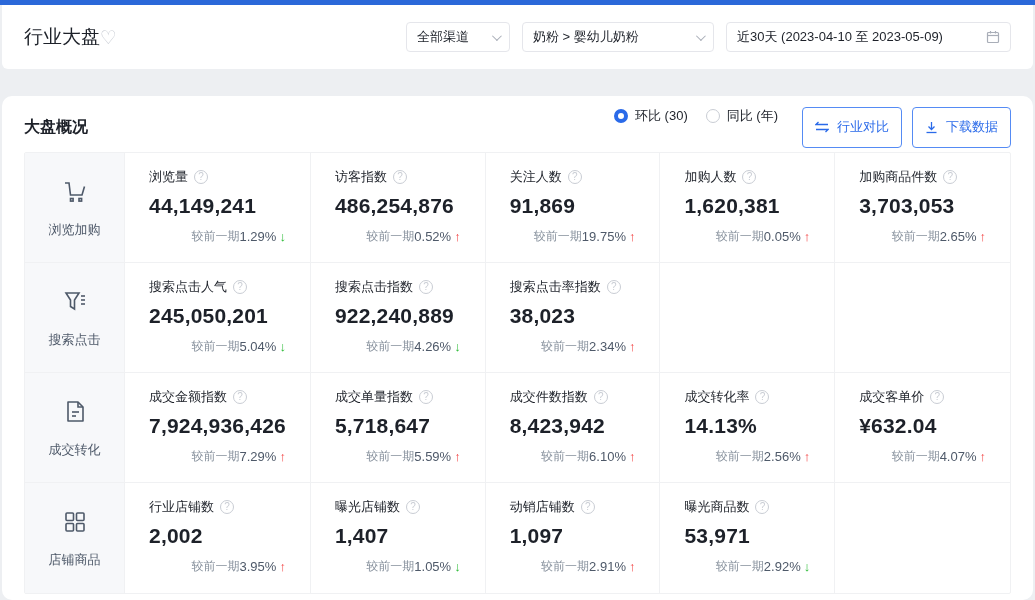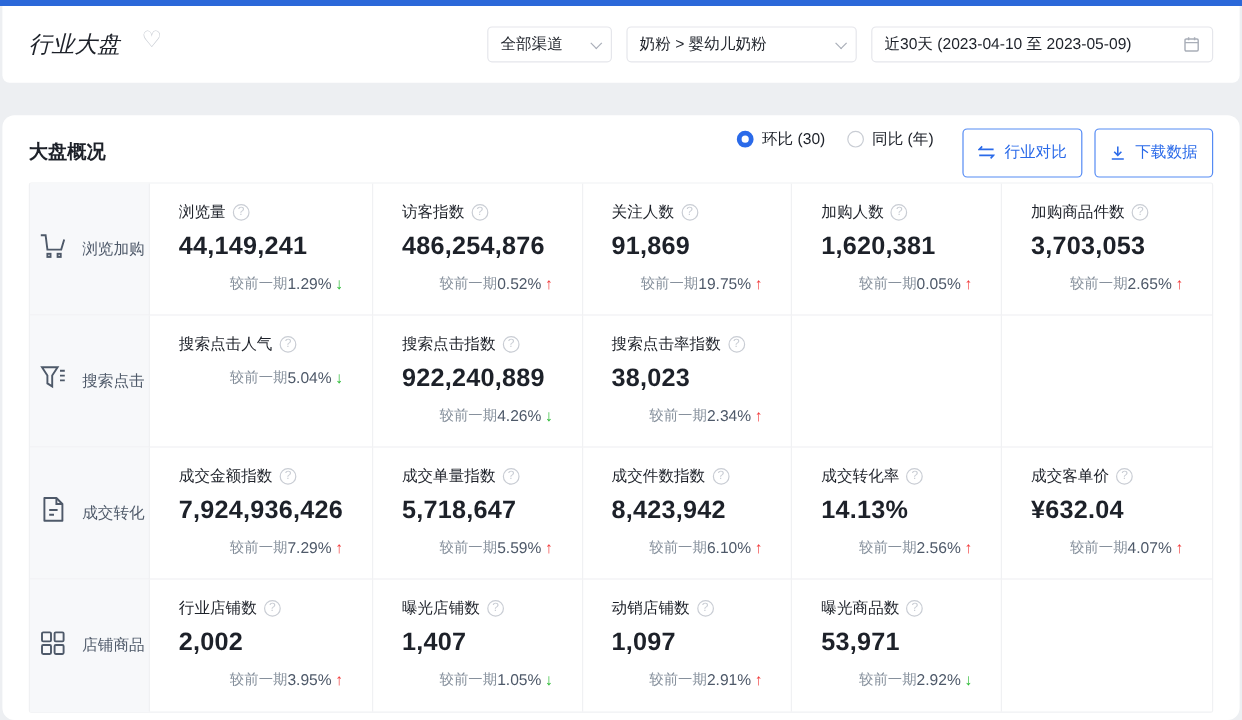--- a/index.html
+++ b/index.html
@@ -10,21 +10,21 @@
   }
   .topbar { height:5px; background:#2b68d9; }
   .card { background:#fff; margin:0 2px; border-radius:6px; }
 
   
   .header-card {
     height:64px; display:flex; align-items:center;
     justify-content:space-between; padding:0 22px;
     border-radius:0 0 6px 6px; margin-top:0;
   }
-  .title-wrap { display:flex; align-items:flex-start; gap:18px;font-style:italic; }
+  .title-wrap { display:flex; align-items:center; gap:0; }
   .page-title { font-size:19px; font-weight:500; color:#1d2129; }
   .heart { font-size:19px; color:#c9cdd4; line-height:1; cursor:pointer; }
   .controls { display:flex; align-items:center; gap:12px; }
   .select {
     height:30px; background:#fff; border:1px solid #e5e6eb; border-radius:4px;
     display:flex; align-items:center; justify-content:space-between;
     padding:0 10px; font-size:13px; color:#1d2129; cursor:pointer;
   }
   .select.category { width:192px; }
   .select.channel  { width:104px; }
@@ -60,21 +60,21 @@
   }
   .btn svg { display:block; }
 
   
   .metric-table {
     border:1px solid #f0f1f3; border-radius:2px;
     display:grid; grid-template-columns:100px repeat(5,1fr);
   }
   .g-cell {
     background:#f7f8fa; border-right:1px solid #f0f1f3; border-bottom:1px solid #f0f1f3;
-    height:110px; display:flex; flex-direction:row; align-items:center;
+    height:110px; display:flex; flex-direction:column; align-items:center;
     justify-content:center; gap:10px;
   }
   .g-cell:nth-last-child(-n+6) { border-bottom:none; }
   .m-cell {
     border-right:1px solid #f0f1f3; border-bottom:1px solid #f0f1f3;
     height:110px; padding:15px 24px 0 24px;
   }
   .metric-table > div:nth-child(6n) { border-right:none; }
   .row-last { border-bottom:none !important; }
   .g-label { font-size:13px; color:#4e5969; }
@@ -255,20 +255,21 @@
             <line x1="21" y1="17" x2="25" y2="17"></line>
         </svg>
       </span>
       <span class="g-label">搜索点击</span>
     </div>
     <div class="m-cell">
       <div class="m-label-row">
           <span class="m-label">搜索点击人气</span>
           <span class="help"></span>
         </div>
+      <div class="m-value">245,050,201</div>
       <div class="m-delta">
           <span class="delta-label">较前一期</span>
           <span class="delta-val">
             <span>5.04%</span>
             <span class="arrow down"></span>
           </span>
         </div>
     </div>
     <div class="m-cell">
       <div class="m-label-row">

